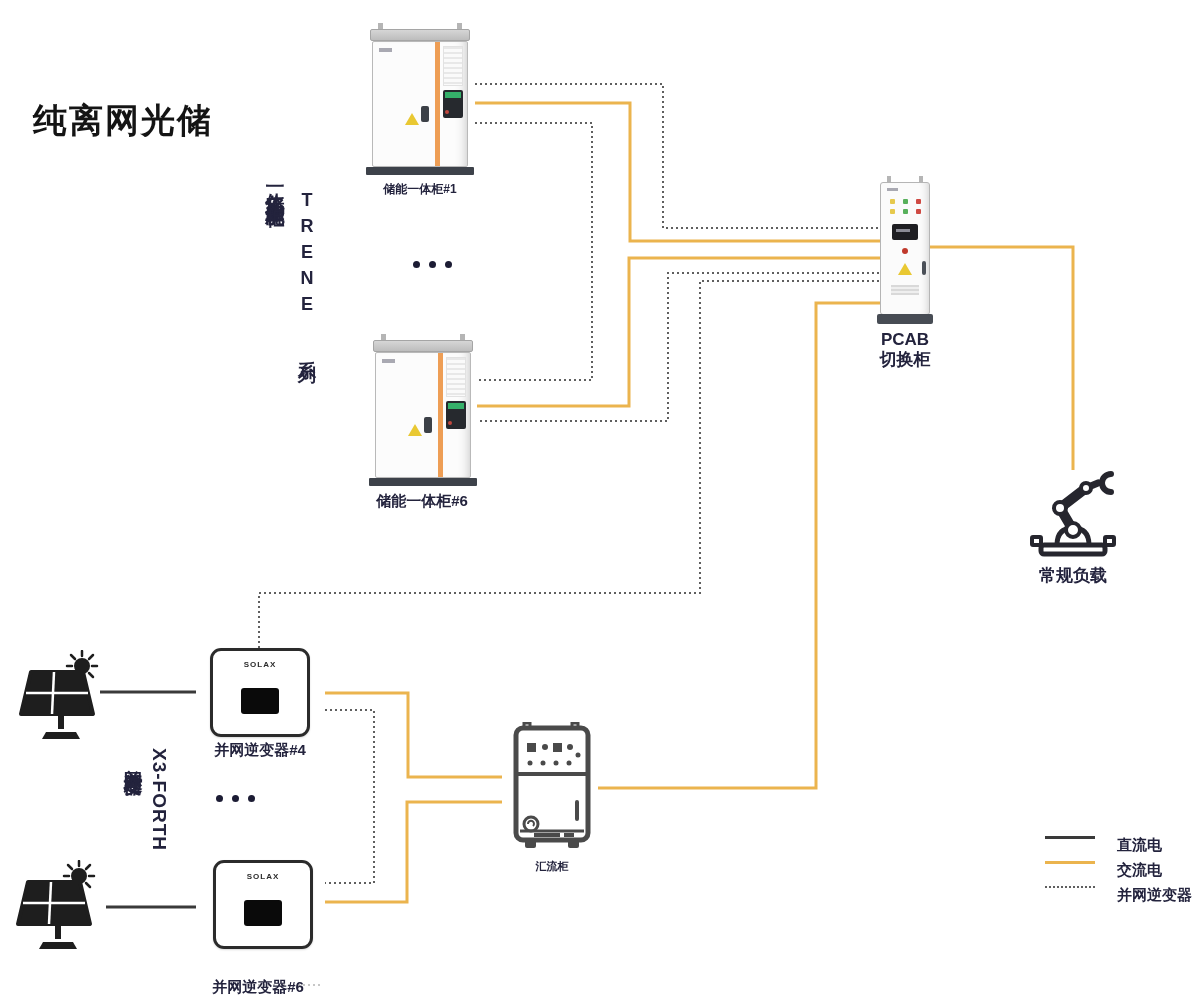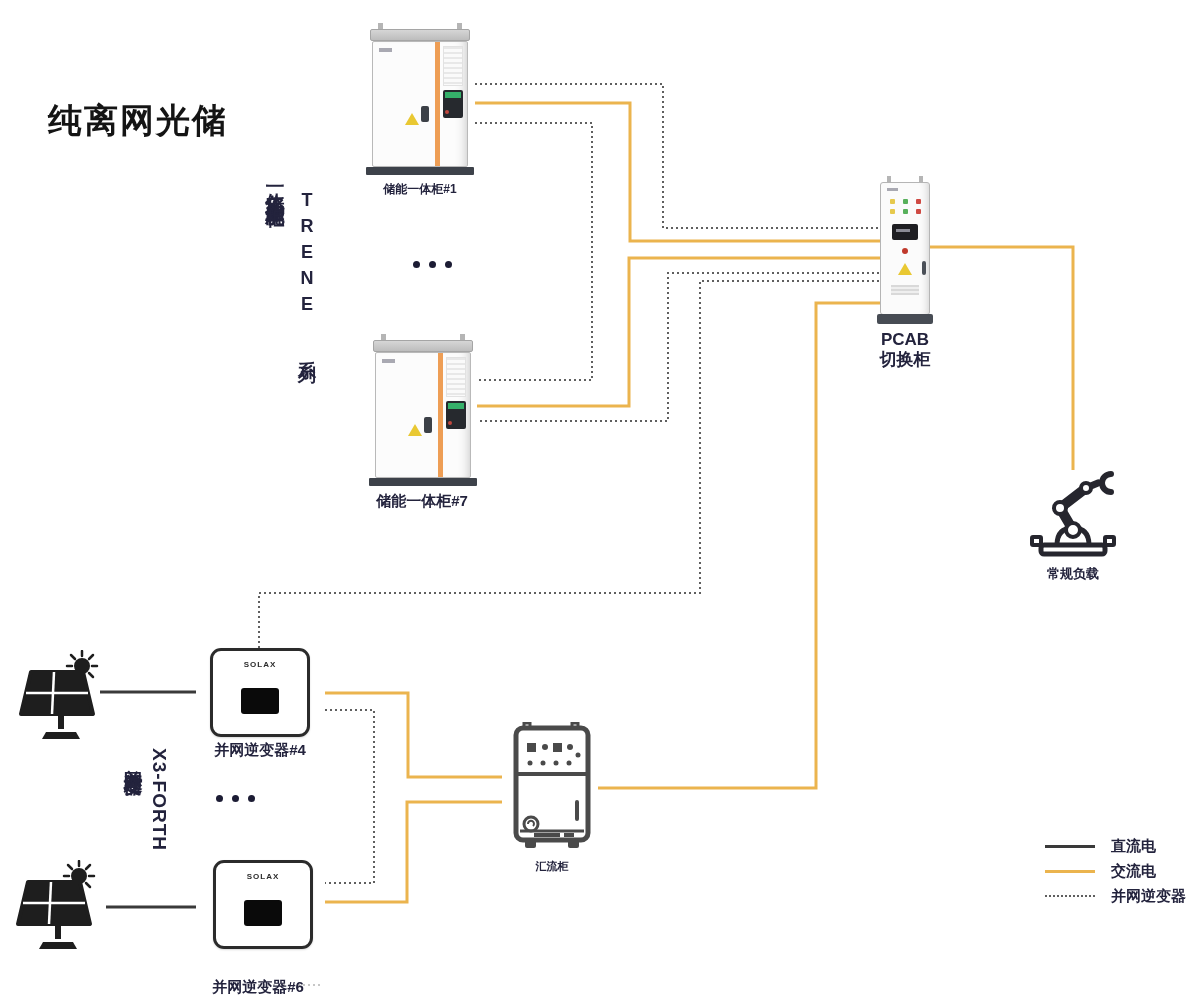--- a/index.html
+++ b/index.html
@@ -8,21 +8,21 @@
   }
   *{box-sizing:border-box;margin:0;padding:0}
   body{background:#fff;font-family:"Liberation Sans","DejaVu Sans",sans-serif}
   .stage{position:relative;width:1200px;height:1000px;background:#fff;overflow:hidden}
   svg.wires{position:absolute;left:0;top:0}
   .wire-ac{stroke:var(--ac);stroke-width:3;fill:none}
   .wire-dc{stroke:var(--dc);stroke-width:3;fill:none}
   .wire-comm{stroke:var(--comm);stroke-width:2;stroke-dasharray:2 3;fill:none}
 
   .lbl{position:absolute;font-weight:700;color:var(--label);line-height:1.2}
-  .title{position:absolute;left:48px;top:98px;font-size:34px;font-weight:700;color:var(--title);letter-spacing:2px}
+  .title{position:absolute;left:33px;top:98px;font-size:34px;font-weight:700;color:var(--title);letter-spacing:2px}
   .center{text-align:center}
 
   .vtext{position:absolute;writing-mode:vertical-rl;font-weight:700;color:var(--label)}
   .upright{text-orientation:upright}
 
   
   .cab{position:absolute;width:104px;height:152px}
   .cab-post{position:absolute;top:0;width:5px;height:9px;background:#b5b5b5}
   .cab-post.l{left:10px}.cab-post.r{right:10px}
   .cab-rail{position:absolute;top:6px;left:2px;right:2px;height:12px;background:linear-gradient(#d6d6d6,#bdbdbd);border:1px solid #a5a5a5;border-radius:2px}
@@ -56,21 +56,21 @@
 
   
   .inv{position:absolute;width:100px;height:89px;background:#fff;border:3px solid #2b2b2b;border-radius:11px;box-shadow:0 1px 2px rgba(0,0,0,.15)}
   .inv-logo{position:absolute;top:9px;left:50%;transform:translateX(-50%);font-size:8px;font-weight:700;color:#2b2b2b;letter-spacing:1px}
   .inv-screen{position:absolute;left:50%;top:44%;transform:translateX(-50%);width:38px;height:26px;background:#0a0a0a;border-radius:3px}
 
   .dots{position:absolute;display:flex;gap:9px}
   .dots i{width:7px;height:7px;border-radius:50%;background:#1c1c34;display:block}
 
   
-  .legend-row{position:absolute;display:flex;align-items:center;gap:16px;height:20px}
+  .legend-row{position:absolute;display:flex;align-items:flex-start;gap:22px;height:20px}
   .legend-line{width:50px}
   .legend-line.dc{height:3px;background:var(--dc)}
   .legend-line.ac{height:3px;background:var(--ac)}
   .legend-line.comm{height:0;border-top:2px dotted var(--comm)}
   .legend-label{font-size:15px;font-weight:700;color:var(--label)}
 </style>
 </head>
 <body>
 
 <div class="stage">
@@ -131,21 +131,21 @@
       <div class="cab-logo"></div>
       <div class="cab-vents"></div>
       <div class="cab-stripe"></div>
       <div class="cab-screen"></div>
       <div class="cab-warn"></div>
       <div class="cab-handle"></div>
       <div class="cab-dot"></div>
     </div>
     <div class="cab-base"></div>
   </div>
-  <div class="lbl center" style="left:352px;top:492px;width:140px;font-size:15px">储能一体柜#7</div>
+  <div class="lbl center" style="left:352px;top:492px;width:140px;font-size:15px">储能一体柜#6</div>
 
   <div class="pcab" style="left:880px;top:176px">
     <div class="pcab-post l"></div>
     <div class="pcab-post r"></div>
     <div class="pcab-body">
       <div class="pcab-logo"></div>
       <div class="pcab-lights">
         <i class="li-y"></i>
           <i class="li-g"></i>
           <i class="li-r"></i>
@@ -171,21 +171,21 @@
     <rect x="4" y="69" width="9" height="8" rx="1" stroke-width="4"></rect>
     <rect x="77" y="69" width="9" height="8" rx="1" stroke-width="4"></rect>
     <path d="M29,77 Q29,60 45,60 Q61,60 61,77" stroke-width="5"></path>
     <path d="M45,62 L32,40 L58,20" stroke-width="10" stroke-linecap="round" stroke-linejoin="round"></path>
     <path d="M58,20 L70,15" stroke-width="7" stroke-linecap="round"></path>
     <circle cx="45" cy="62" r="7" fill="#fff" stroke-width="4"></circle>
     <circle cx="32" cy="40" r="6" fill="#fff" stroke-width="4"></circle>
     <circle cx="58" cy="20" r="5" fill="#fff" stroke-width="4"></circle>
     <path d="M83,6 A9,9 0 1 0 83,24" stroke-width="6" stroke-linecap="round"></path>
   </svg>
-  <div class="lbl center" style="left:1008px;top:566px;width:130px;font-size:13px">常规负载</div>
+  <div class="lbl center" style="left:1008px;top:566px;width:130px;font-size:17px">常规负载</div>
 
   <div class="vtext" style="left:148px;top:748px;font-size:19px;letter-spacing:1px">X3-FORTH</div>
   <div class="vtext upright" style="left:120px;top:754px;font-size:19px;letter-spacing:2px">并网逆变器</div>
 
   <svg style="position:absolute;left:16px;top:650px" width="92" height="95" viewBox="0 0 92 95">
     <g stroke="#1e1e1e" stroke-width="2.5" stroke-linecap="round">
       <line x1="66" y1="1" x2="66" y2="6"></line>
         <line x1="66" y1="26" x2="66" y2="31"></line>
       <line x1="51" y1="16" x2="56" y2="16"></line>
         <line x1="76" y1="16" x2="81" y2="16"></line>

